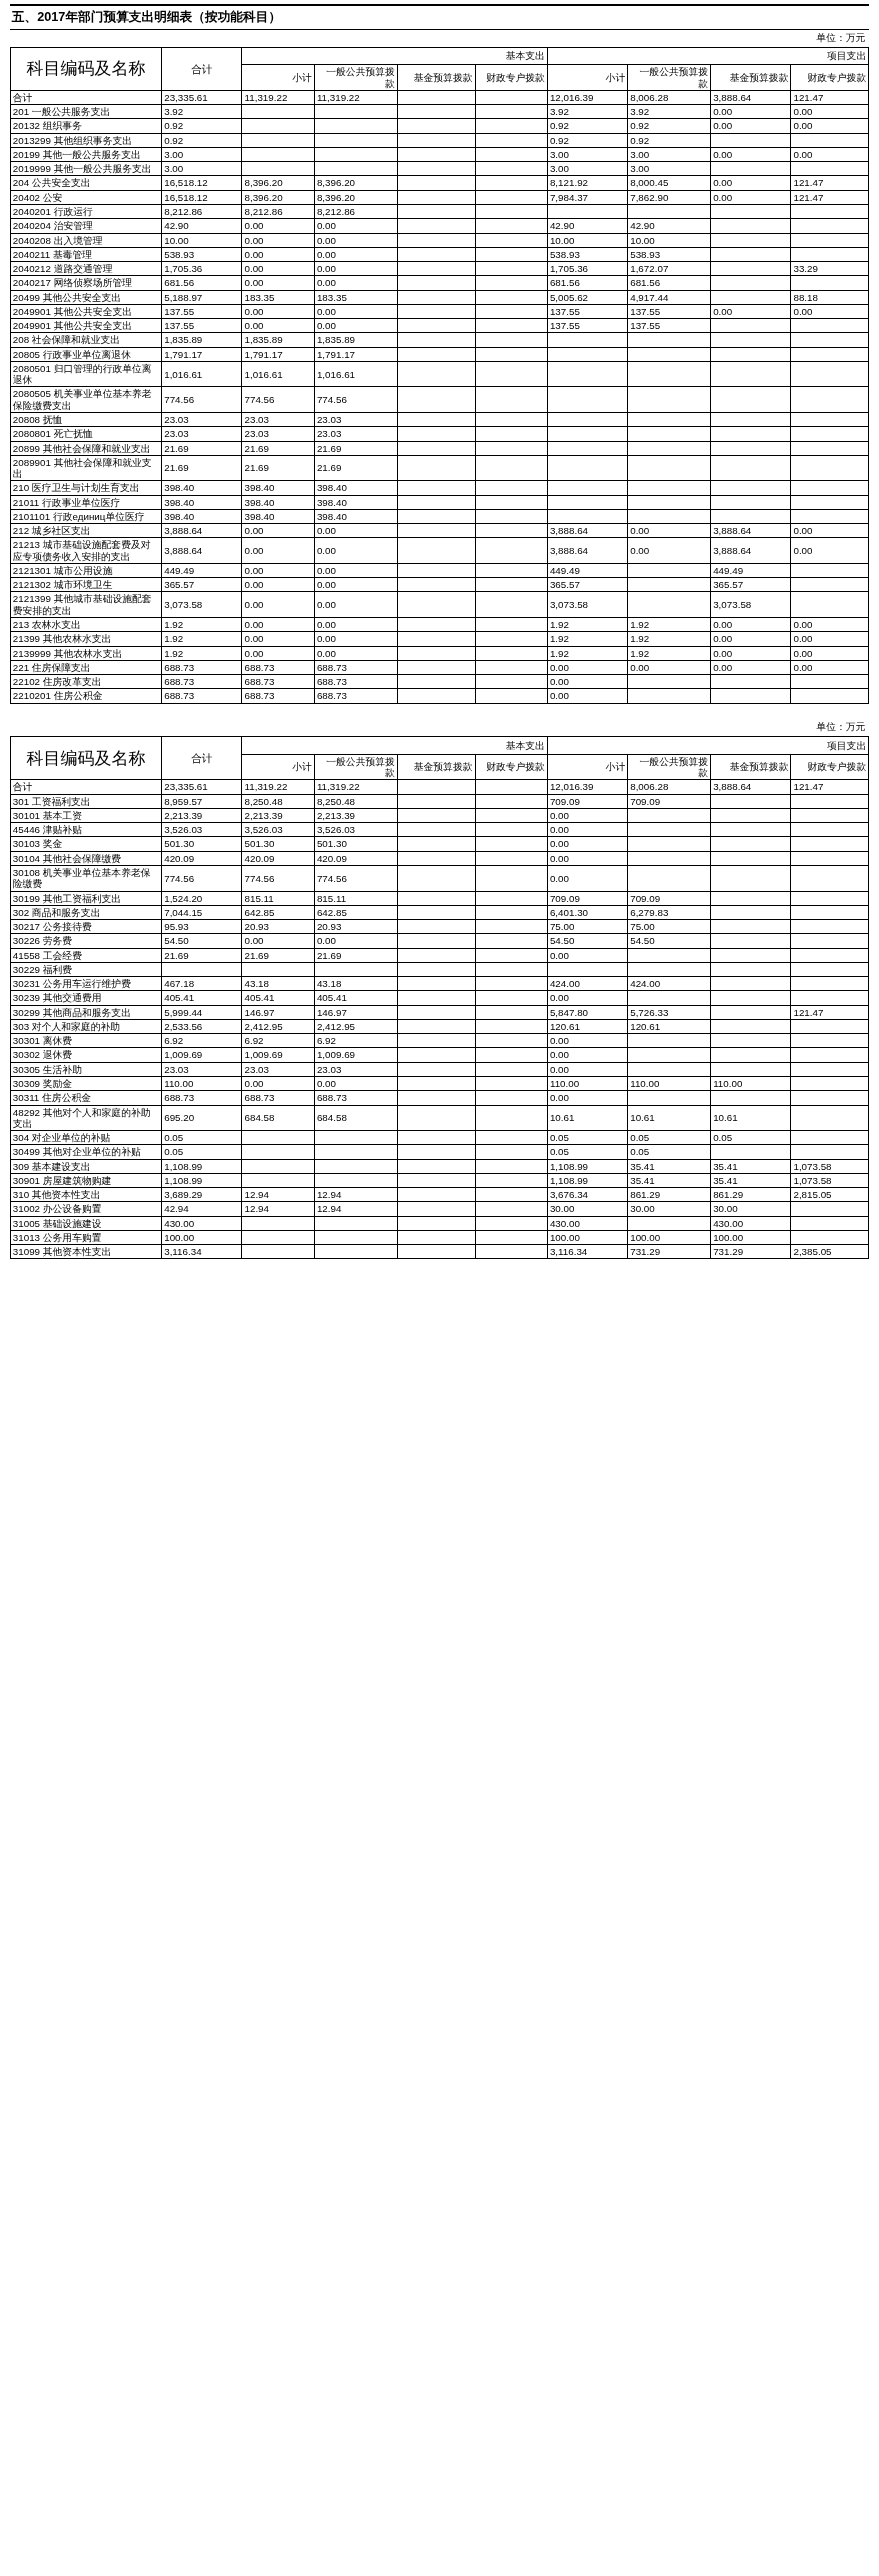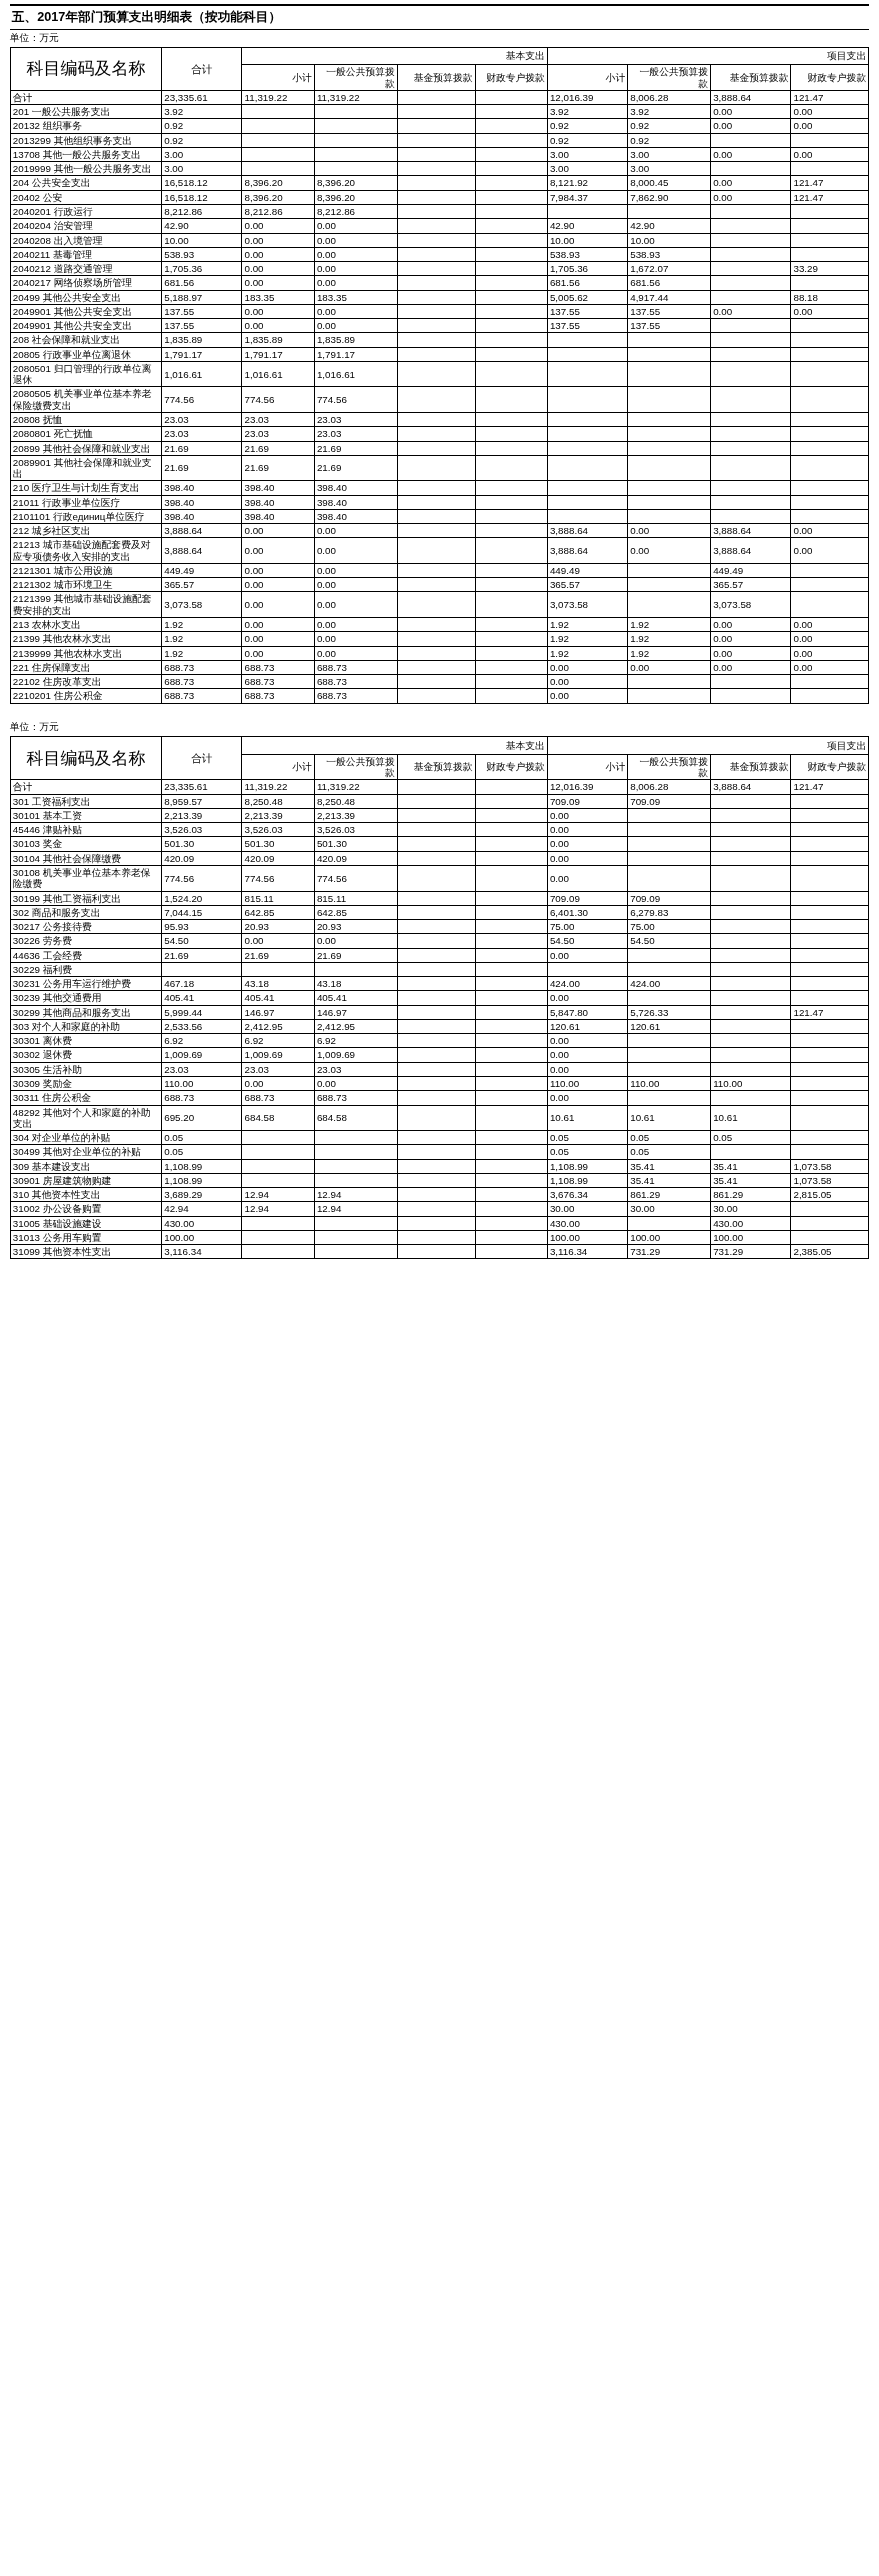--- a/index.html
+++ b/index.html
@@ -1,21 +1,21 @@
 <!DOCTYPE html>
 <html><head>
 <meta charset="utf-8">
 <style>
   html,body{margin:0;padding:0;background:#ffffff;}
   body{width:879px;font-family:"Liberation Sans","DejaVu Sans",sans-serif;color:#000;}
   .page{width:879px;box-sizing:border-box;padding:3.9px 9.8px 9.8px 9.8px;}
   .section{margin-bottom:5.9px;}
   .sec-title{font-size:12.7px;font-weight:bold;border-top:2px solid #000;border-bottom:1px solid #000;
              padding:2.9px 2px 2.9px 2px;display:block;}
-  .unit{text-align:left;font-size:9.8px;padding:2px 3.9px 2px 0;}
+  .unit{text-align:right;font-size:9.8px;padding:2px 3.9px 2px 0;}
   table{border-collapse:collapse;width:100%;table-layout:fixed;font-size:9.8px;}
   table td,table th{border:1px solid #000;padding:1px 2px;vertical-align:middle;line-height:1.15;word-break:break-all;}
   th{font-weight:normal;text-align:right;}
   .hdr-name{width:115px;text-align:center;font-weight:normal;font-size:17px;}
   .hdr-total{width:61px;text-align:center;font-size:10.7px;}
   .num{text-align:left;font-size:9.8px;}
   .namecell{font-size:9.8px;text-align:left;}
   .hdr-row th{height:14.7px;}
   .sec2{margin-top:15.6px;}
 </style>
@@ -101,21 +101,21 @@
             <td class="num"></td>
             <td class="num"></td>
             <td class="num"></td>
             <td class="num"></td>
             <td class="num">0.92</td>
             <td class="num">0.92</td>
             <td class="num"></td>
             <td class="num"></td>
           </tr>
           <tr>
-            <td class="namecell">13708  其他一般公共服务支出</td>
+            <td class="namecell">20199  其他一般公共服务支出</td>
             <td class="num">3.00</td>
             <td class="num"></td>
             <td class="num"></td>
             <td class="num"></td>
             <td class="num"></td>
             <td class="num">3.00</td>
             <td class="num">3.00</td>
             <td class="num">0.00</td>
             <td class="num">0.00</td>
           </tr>
@@ -691,21 +691,21 @@
             <td class="num">0.00</td>
             <td class="num">0.00</td>
             <td class="num"></td>
             <td class="num"></td>
             <td class="num">54.50</td>
             <td class="num">54.50</td>
             <td class="num"></td>
             <td class="num"></td>
           </tr>
           <tr>
-            <td class="namecell">44636  工会经费</td>
+            <td class="namecell">41558  工会经费</td>
             <td class="num">21.69</td>
             <td class="num">21.69</td>
             <td class="num">21.69</td>
             <td class="num"></td>
             <td class="num"></td>
             <td class="num">0.00</td>
             <td class="num"></td>
             <td class="num"></td>
             <td class="num"></td>
           </tr>

